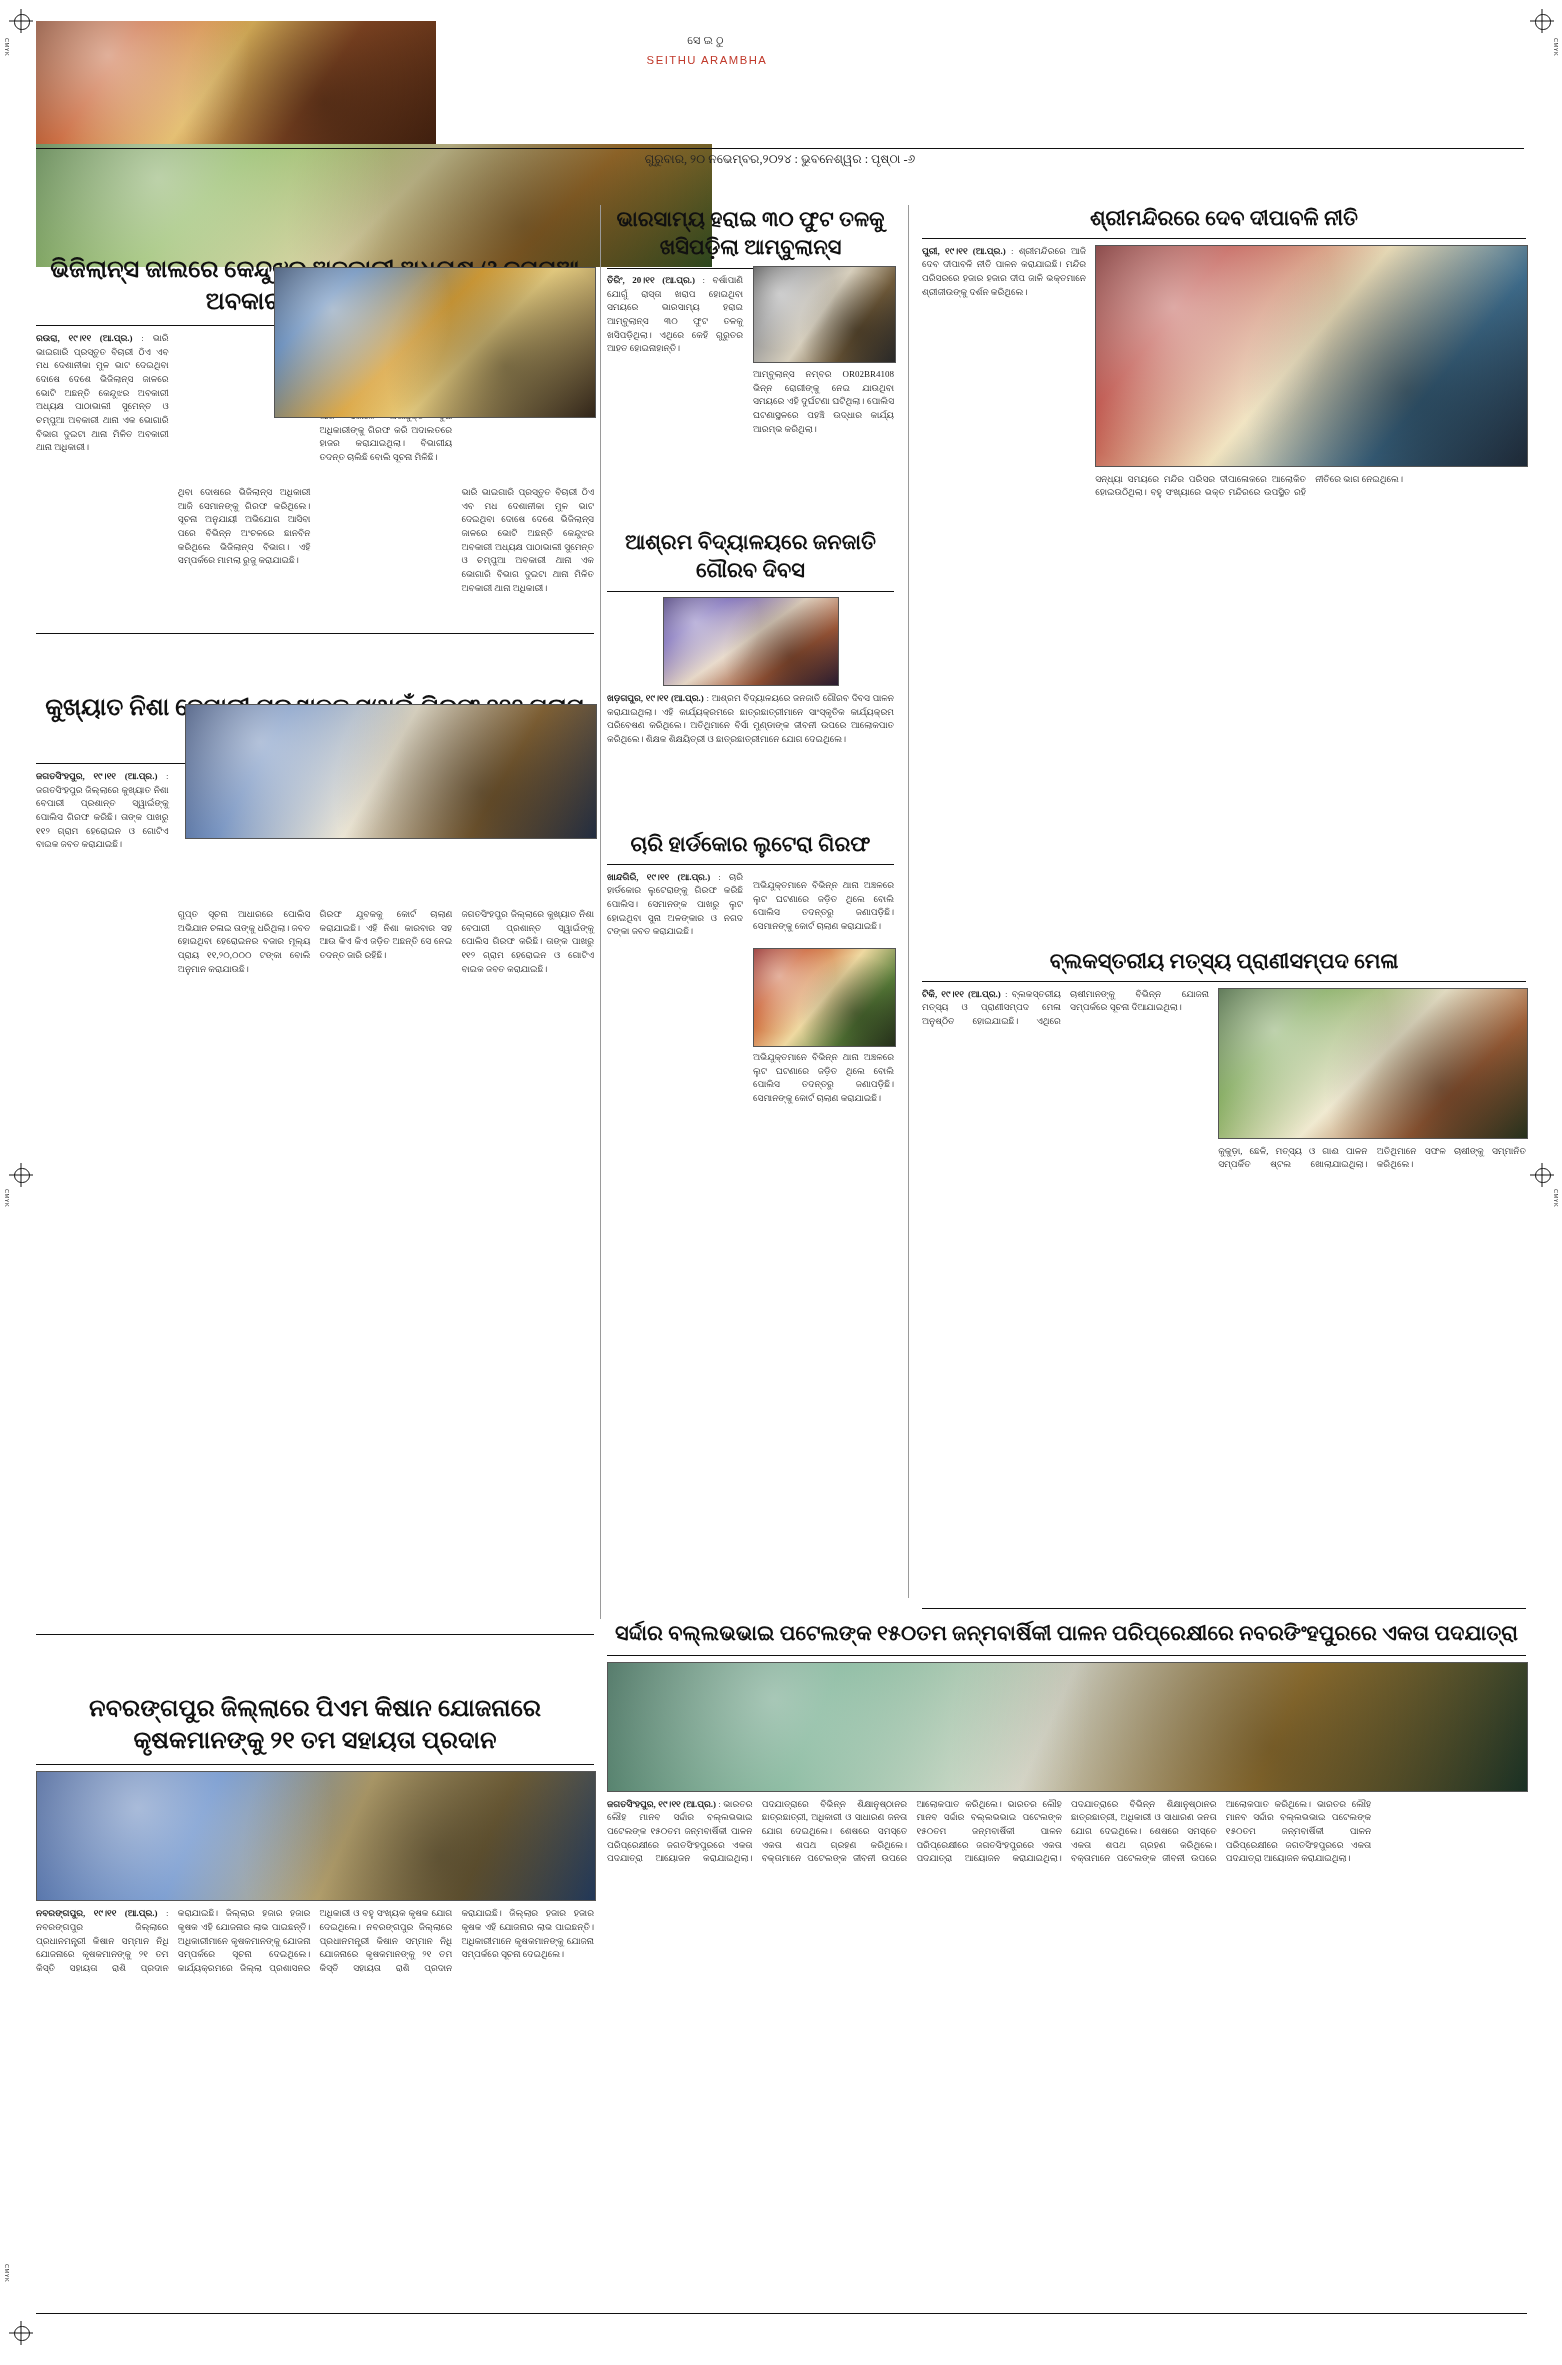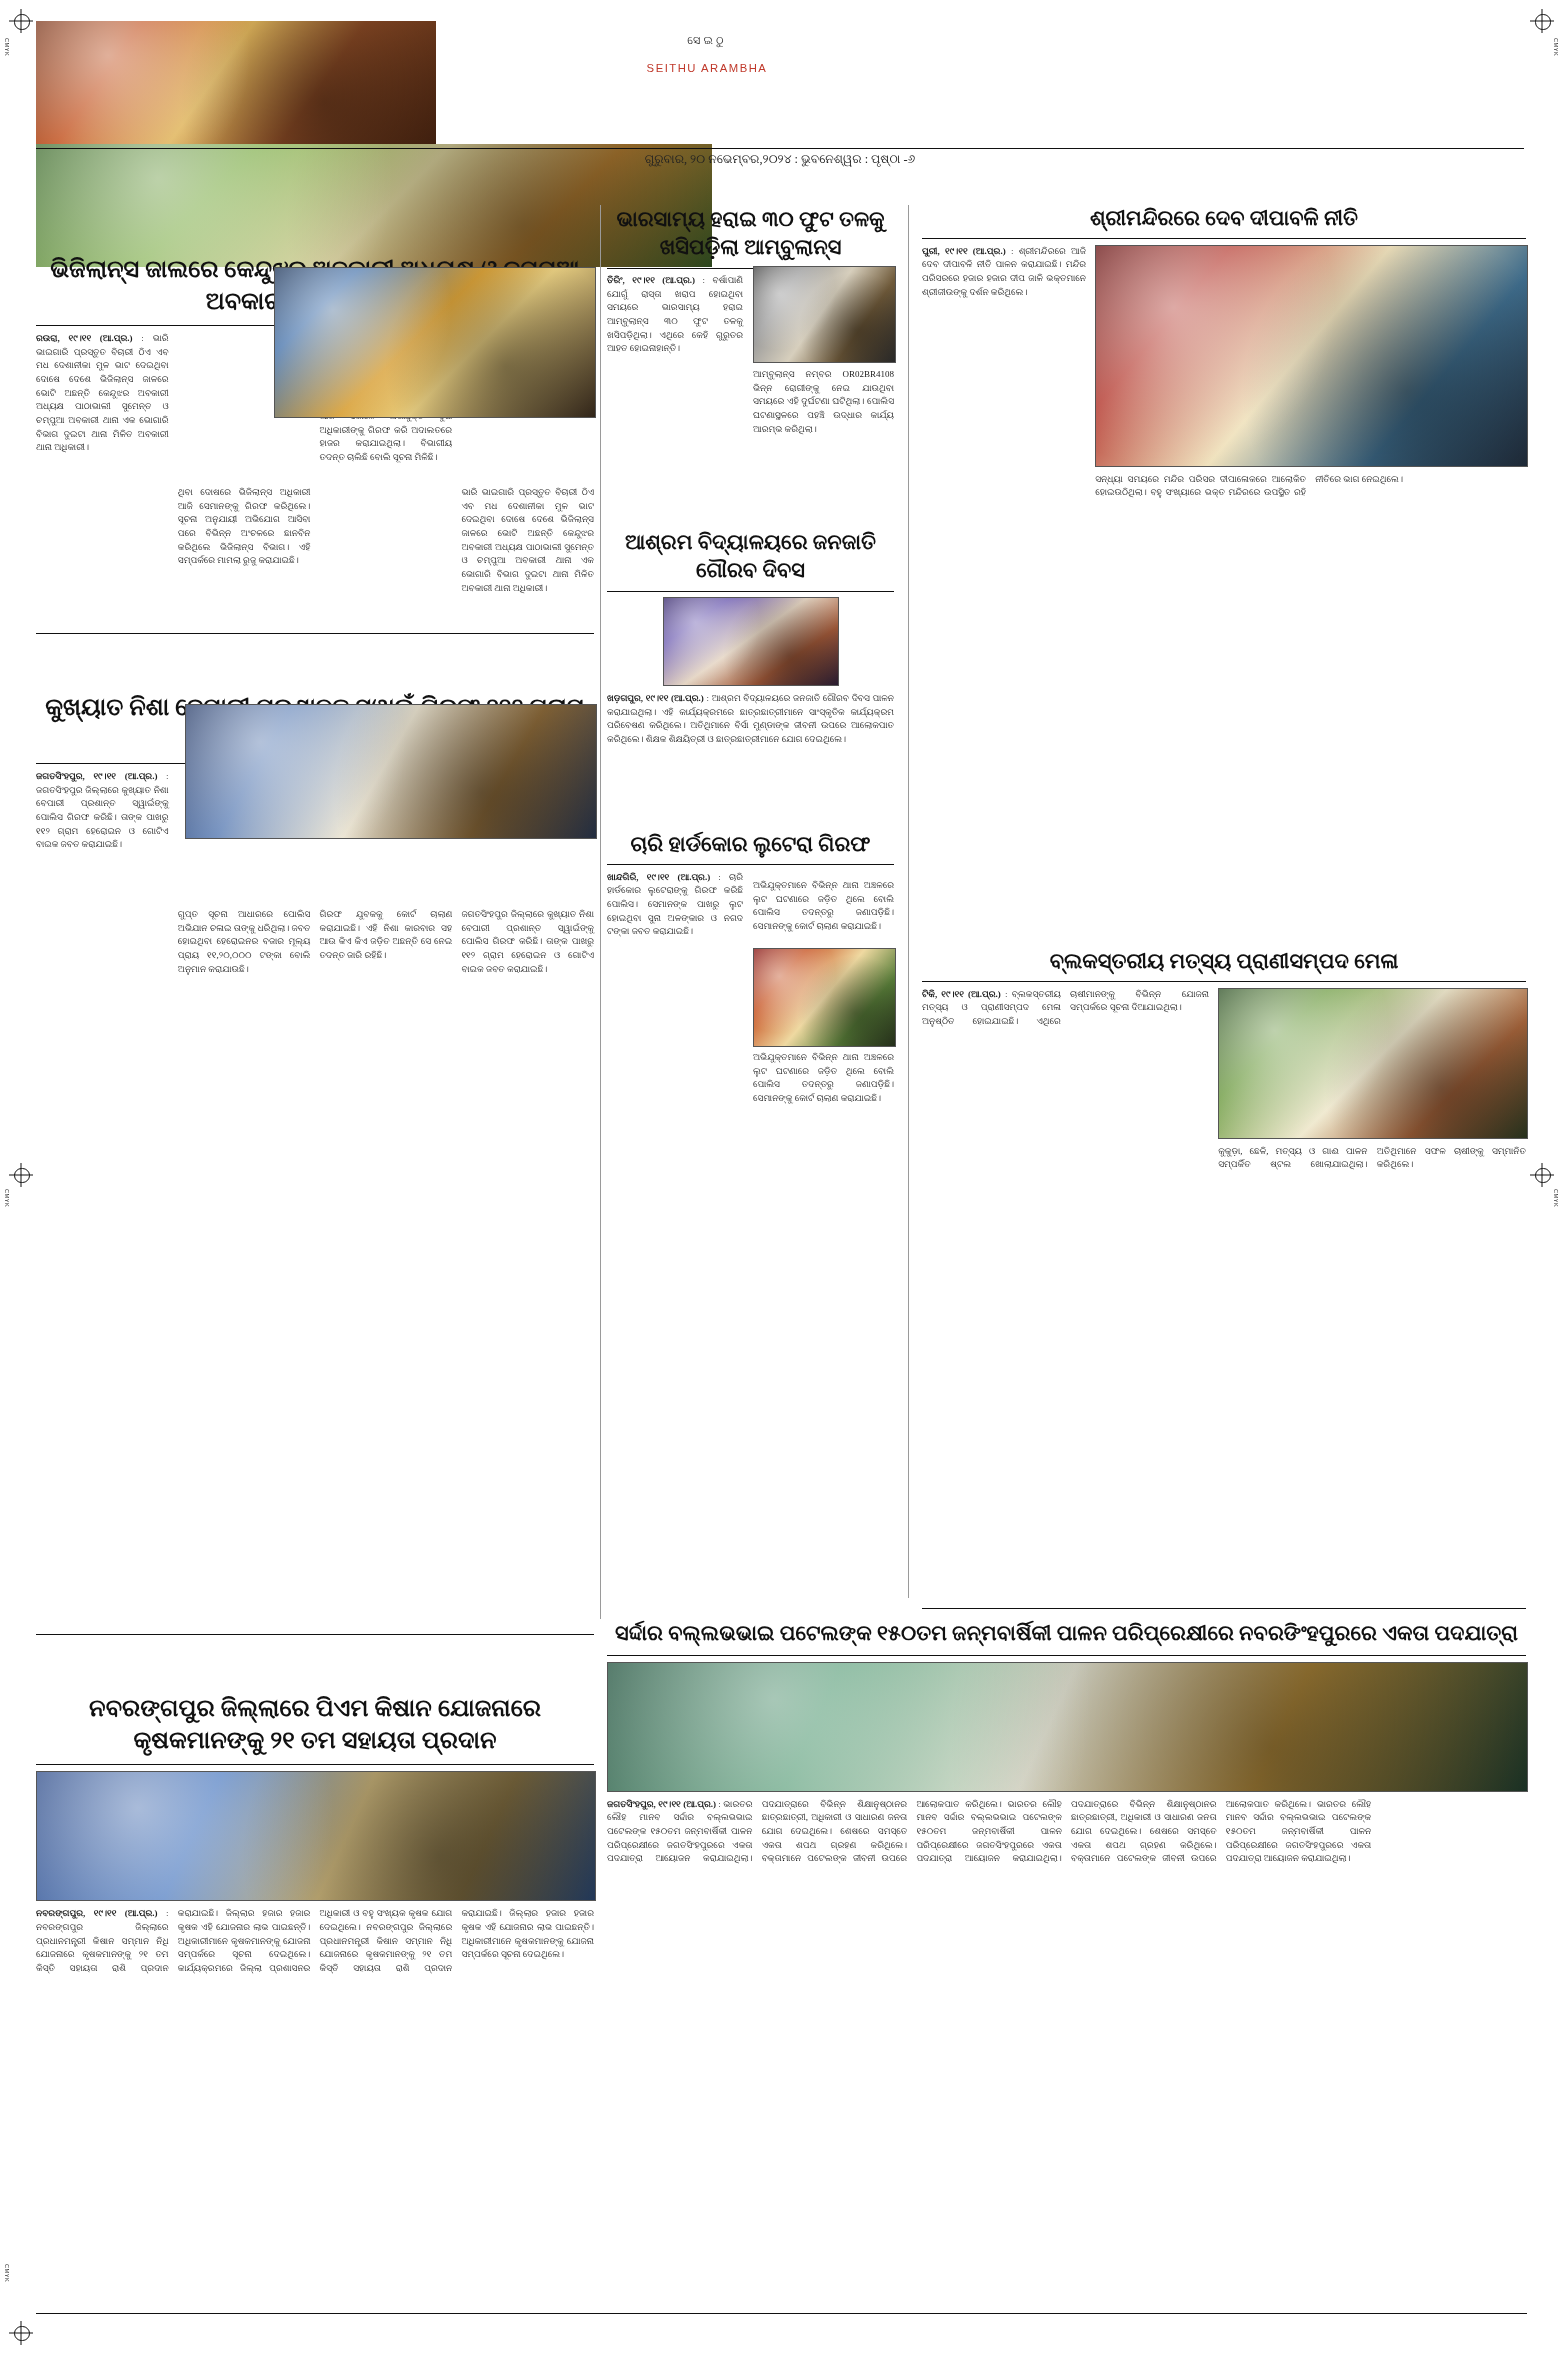--- a/index.html
+++ b/index.html
@@ -24,21 +24,21 @@
   
   .masthead{position:absolute;left:36px;top:20.5px;width:1488px;height:136px;}
   .mast-strip{position:absolute;top:0;height:123px;overflow:hidden;}
   .mast-left{left:0;width:400px;}
   .mast-right{right:0;width:676px;}
   .mast-center{position:absolute;left:420px;top:0;width:502px;text-align:center;}
   .mast-title{
     font-size:60px;line-height:1.05;font-weight:bold;color:#111;
     font-family:"Liberation Serif",serif;letter-spacing:1px;margin-top:14.3px;
   }
-  .mast-sub{font-size:11.3px;color:#c0392b;letter-spacing:1.5px;font-family:"Liberation Sans",sans-serif;margin-top:15px;}
+  .mast-sub{font-size:11.3px;color:#c0392b;letter-spacing:1.5px;font-family:"Liberation Sans",sans-serif;margin-top:7px;}
   .mast-line{position:absolute;left:0;right:0;top:127px;border-top:1.5px solid #111;}
   .mast-meta{position:absolute;left:0;right:0;top:131px;text-align:center;font-size:12.3px;color:#222;}
 
   
   .ph{background:#999;position:relative;overflow:hidden;}
   .ph:after{content:"";position:absolute;inset:0;
     background:
       radial-gradient(circle at 18% 28%, rgba(255,255,255,.55), transparent 42%),
       radial-gradient(circle at 72% 66%, rgba(0,0,0,.35), transparent 48%);}
   .ph.p1{background:linear-gradient(125deg,#7d3a1f 0%,#c2521f 22%,#e0b55c 45%,#8a4a25 68%,#43210f 100%);}
@@ -128,21 +128,21 @@
         <div class="col-text" style="margin-top:154px;"><span>ଭାରି ଭାଇଗାରି ପ୍ରସ୍ତୁତ ବିଚାରୀ ଠିଏ ଏବ ମଧ ଦେଶାନୀକା ମୁଳ ଭାଟ ଦେଇଥିବା ଦୋଷେ ଦେଶେ ଭିଜିଲାନ୍ସ ଜାଳରେ ଭୋଟି ଅଛନ୍ତି କେନ୍ଦୁଝର ଅବକାରୀ ଅଧ୍ୟକ୍ଷ ପାଠାଭାଲୀ ସୁମେନ୍ତ ଓ ଚମ୍ପୁଆ ଅବକାରୀ ଥାନା ଏକ ଭୋଗାରି ବିଭାଗ ଦୁଇଟା ଥାନା ମିଳିତ ଅବକାରୀ ଥାନା ଅଧିକାରୀ।</span></div>
       </div>
     </div>
     <div class="ph p6" style="position:absolute;left:238px;top:62px;width:320px;height:149px;border:0.5px solid #555;"></div>
   </div>
 
   <div class="blk" style="left:607px;top:205px;width:287px;">
     <div class="hl med">ଭାରସାମ୍ୟ ହରାଇ ୩୦ ଫୁଟ ତଳକୁ ଖସିପଡ଼ିଲା ଆମ୍ବୁଲାନ୍ସ</div>
     <div class="rule" style="margin:6.1px 0 5.1px;"></div>
     <div class="col-text" style="width:136px;">
-      <span class="lead">ତିରିଂ, ୧୯।୧୧ (ଆ.ପ୍ର.)</span> : <span>ବର୍ଷାପାଣି ଯୋଗୁଁ ରାସ୍ତା ଖରାପ ହୋଇଥିବା ସମୟରେ ଭାରସାମ୍ୟ ହରାଇ ଆମ୍ବୁଲାନ୍ସ ୩୦ ଫୁଟ ତଳକୁ ଖସିପଡ଼ିଥିଲା। ଏଥିରେ କେହି ଗୁରୁତର ଆହତ ହୋଇନାହାନ୍ତି।</span>
+      <span class="lead">ତିରିଂ, 20।୧୧ (ଆ.ପ୍ର.)</span> : <span>ବର୍ଷାପାଣି ଯୋଗୁଁ ରାସ୍ତା ଖରାପ ହୋଇଥିବା ସମୟରେ ଭାରସାମ୍ୟ ହରାଇ ଆମ୍ବୁଲାନ୍ସ ୩୦ ଫୁଟ ତଳକୁ ଖସିପଡ଼ିଥିଲା। ଏଥିରେ କେହି ଗୁରୁତର ଆହତ ହୋଇନାହାନ୍ତି।</span>
     </div>
     <div class="ph p8" style="position:absolute;left:146px;top:61px;width:141px;height:95px;border:0.5px solid #555;"></div>
     <div class="col-text" style="position:absolute;left:146px;top:163px;width:141px;">
       <span>ଆମ୍ବୁଲାନ୍ସ ନମ୍ବର OR02BR4108 ଭିନ୍ନ ରୋଗୀଙ୍କୁ ନେଇ ଯାଉଥିବା ସମୟରେ ଏହି ଦୁର୍ଘଟଣା ଘଟିଥିଲା। ପୋଲିସ ଘଟଣାସ୍ଥଳରେ ପହଞ୍ଚି ଉଦ୍ଧାର କାର୍ଯ୍ୟ ଆରମ୍ଭ କରିଥିଲା।</span>
     </div>
   </div>
 
   <div class="blk" style="left:922px;top:204px;width:604px;">
     <div class="hl med">ଶ୍ରୀମନ୍ଦିରରେ ଦେବ ଦୀପାବଳି ନୀତି</div>
     <div class="rule" style="margin:6.1px 0 5.1px;"></div>

